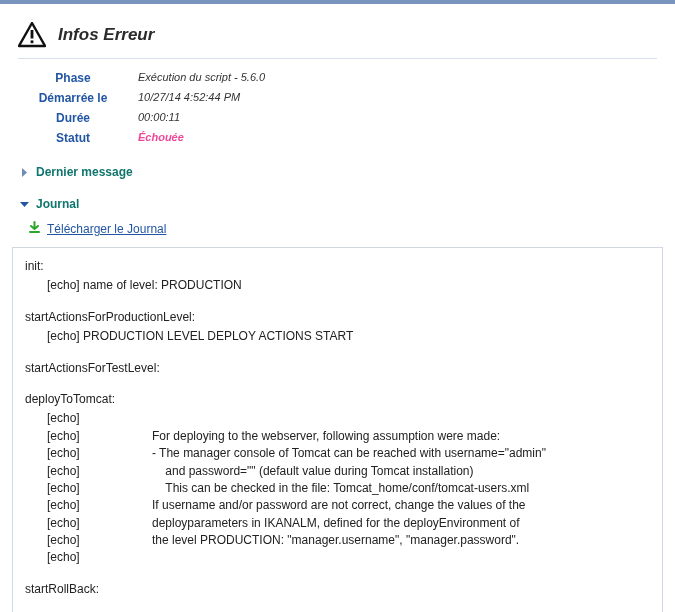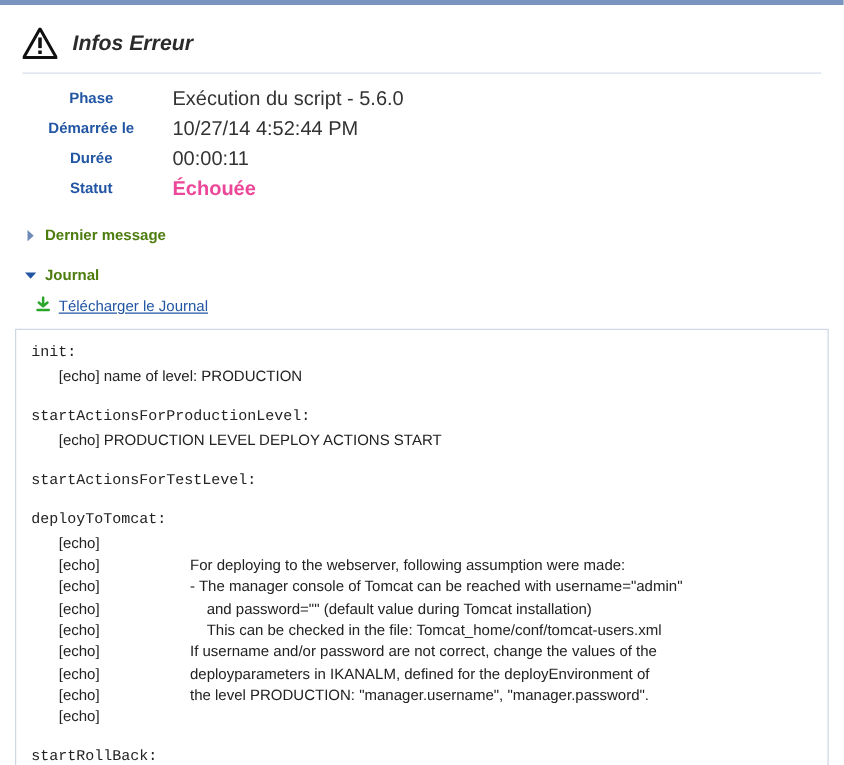--- a/index.html
+++ b/index.html
@@ -40,39 +40,40 @@
     margin-bottom: 16px;
   }
   .label {
     text-align: center;
     font-weight: bold;
     color: #2256a3;
     font-size: 12px;
   }
   .value {
     color: #333;
-    font-size: 16px;
+    font-size: 11px;
+    font-style: italic;
   }
   .status-failed {
     color: #ec4899;
     font-weight: bold;
   }
   .section {
     margin-bottom: 10px;
   }
   .section-header {
     display: flex;
     align-items: center;
     gap: 6px;
     cursor: pointer;
     padding: 4px 0;
   }
   .section-title {
     font-weight: bold;
-    color: #4d7c0f;
+    color: #0f766e;
     font-size: 12px;
   }
   .chevron {
     display: inline-flex;
     width: 12px;
     justify-content: center;
   }
   .chevron svg { display: block; }
   .download-row {
     display: flex;
@@ -89,21 +90,21 @@
   .log-box {
     border: 1px solid #cfd7e3;
     padding: 10px 12px;
     font-family: Verdana, Arial, sans-serif;
     font-size: 12px;
     line-height: 1.45;
     color: #222;
     margin-left: -6px;
     margin-right: -6px;
   }
-  .log-box .tgt { margin-bottom: 2px; font-family: Liberation Mono, monospace; }
+  .log-box .tgt { margin-bottom: 2px; }
   .log-box .blk { margin-bottom: 14px; }
   .log-box .echo-label { display: inline-block; width: 105px; }
   .log-box .ind1 { padding-left: 22px; }
 </style>
 </head>
 <body>
 
 <div class="page">
 
   <div class="header">

